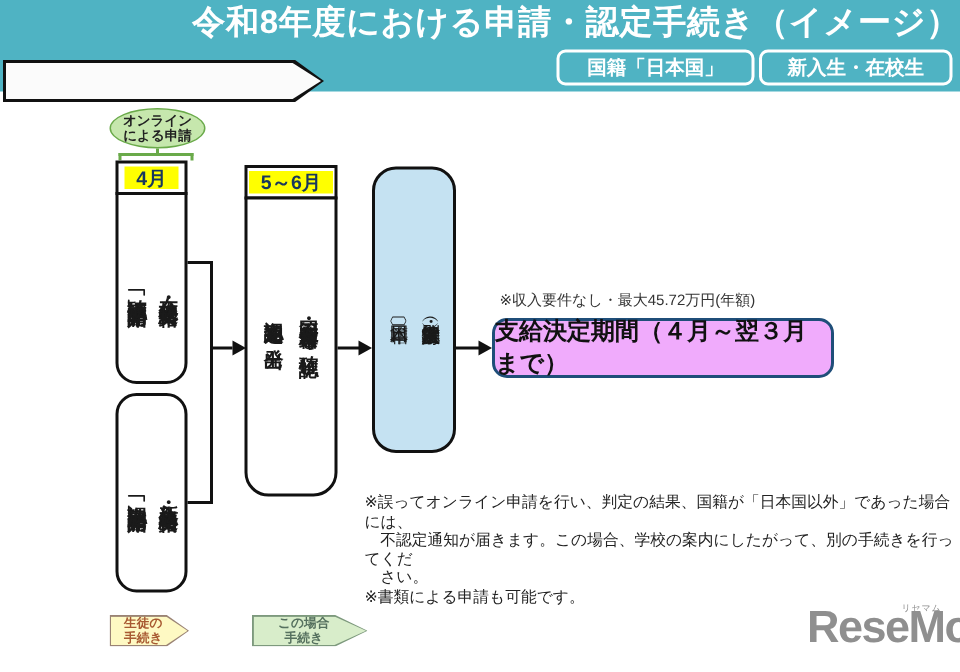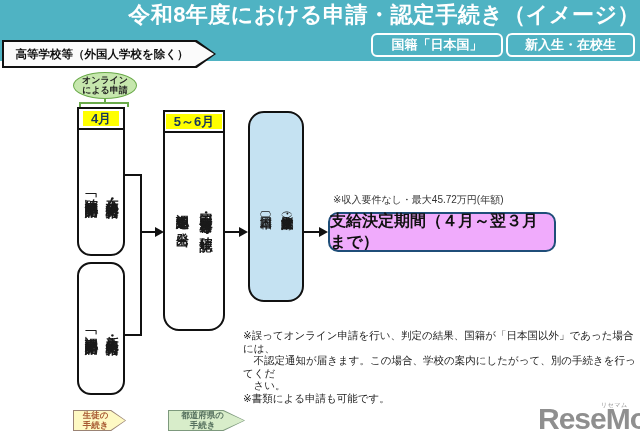--- a/index.html
+++ b/index.html
@@ -92,21 +92,20 @@
   .logo-ruby{left:601px;top:401px;font-size:6px;color:#8f8f8f;letter-spacing:0.5px;}
 </style>
 </head>
 <body>
 
 <div class="abs band"></div>
 <div class="abs title">令和8年度における申請・認定手続き（イメージ）</div>
 
 <div class="abs scope-outer">
   <div class="scope-inner">
-    <div class="scope-l1">高等学校等（外国人学校を除く）</div>
   </div>
 </div>
 
 <div class="abs badge badge1">国籍「日本国」</div>
 <div class="abs badge badge2">新入生・在校生</div>
 
 <div class="abs ellipse">オンライン
 による申請</div>
 <div class="abs stem"></div>
 <div class="abs bracket"></div>
@@ -152,18 +151,18 @@
 <div class="abs notes">※誤ってオンライン申請を行い、判定の結果、国籍が「日本国以外」であった場合には、
 　不認定通知が届きます。この場合、学校の案内にしたがって、別の手続きを行ってくだ
 　さい。
 ※書類による申請も可能です。</div>
 
 <div class="abs leg-outer leg1">
   <div class="leg-inner">生徒の
 手続き</div>
 </div>
 <div class="abs leg-outer leg2">
-  <div class="leg-inner">都道府県の
+  <div class="leg-inner">この場合
 手続き</div>
 </div>
 
 <div class="abs logo-ruby">リセマム</div>
 <div class="abs logo">ReseMom.</div>
 
 </body></html>

